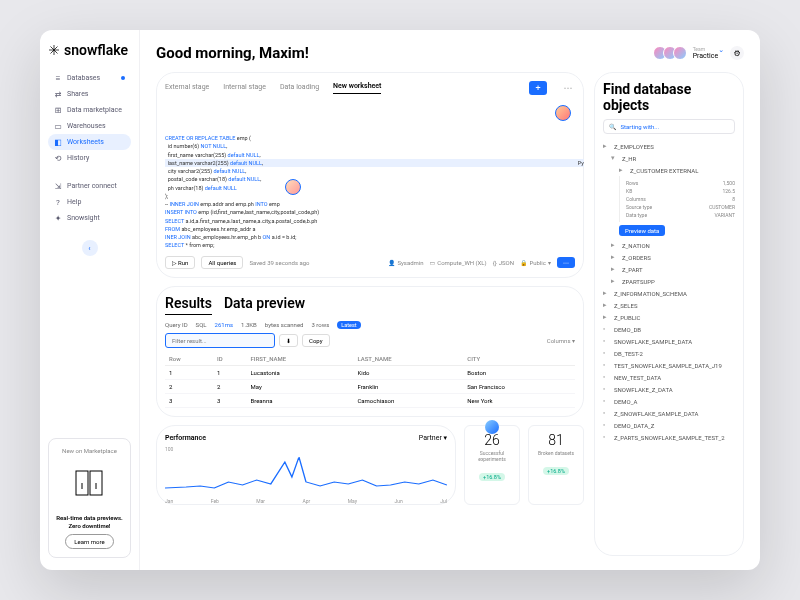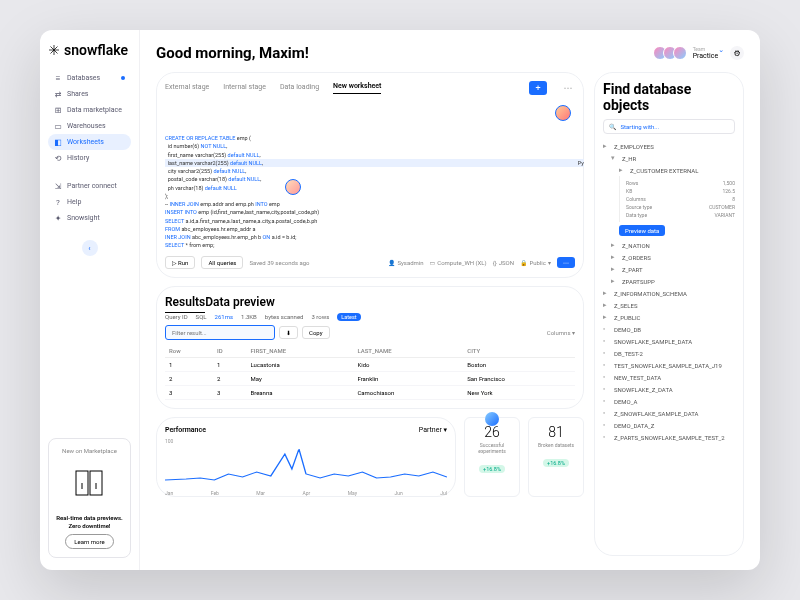--- a/index.html
+++ b/index.html
@@ -41,21 +41,21 @@
 .code .kw{color:#1a6dff}
 .code .hl{background:#e8f0ff;display:inline-block;width:100%}
 .code-av{position:absolute;width:16px;height:16px;border-radius:50%;border:1.5px solid #1a6dff}
 .code-av.a1{top:4px;right:4px;background:linear-gradient(135deg,#fc9,#f77)}
 .code-av.a2{top:78px;left:120px;background:linear-gradient(135deg,#fdb,#f99)}
 .runbar{display:flex;align-items:center;gap:6px;margin-top:6px;font-size:6px;color:#888}
 .btn{padding:2px 6px;border:1px solid #ddd;border-radius:3px;background:#fff;font-size:6px;cursor:pointer}
 .runbar .meta{margin-left:auto;display:flex;gap:6px;align-items:center}
 .meta span{display:flex;align-items:center;gap:2px}
 .blue-btn{background:#1a6dff;color:#fff;border:none;padding:2px 6px;border-radius:3px;font-size:6px;cursor:pointer}
-.res-tabs{display:flex;gap:0;font-size:12px;font-weight:600;}
+.res-tabs{display:flex;gap:12px;font-size:14px;font-weight:600;margin-bottom:6px}
 .res-tabs span{cursor:pointer;padding-bottom:3px}
 .res-tabs .active{border-bottom:1.5px solid #000}
 .res-meta{display:flex;gap:8px;font-size:6px;color:#666;margin-bottom:4px;align-items:center}
 .pill{padding:1px 4px;border-radius:6px;font-size:5.5px}
 .pill.blue{background:#1a6dff;color:#fff}
 .filter-row{display:flex;gap:4px;margin-bottom:4px;align-items:center}
 .filter{flex:0 0 110px;padding:3px 6px;border:1px solid #1a6dff;border-radius:3px;font-size:6px;color:#1a6dff;background:#f5f9ff}
 .cols{margin-left:auto;font-size:6px;color:#888;cursor:pointer}
 table{width:100%;border-collapse:collapse;font-size:6px}
 th{text-align:left;color:#888;font-weight:500;padding:3px 4px;border-bottom:1px solid #eee}

